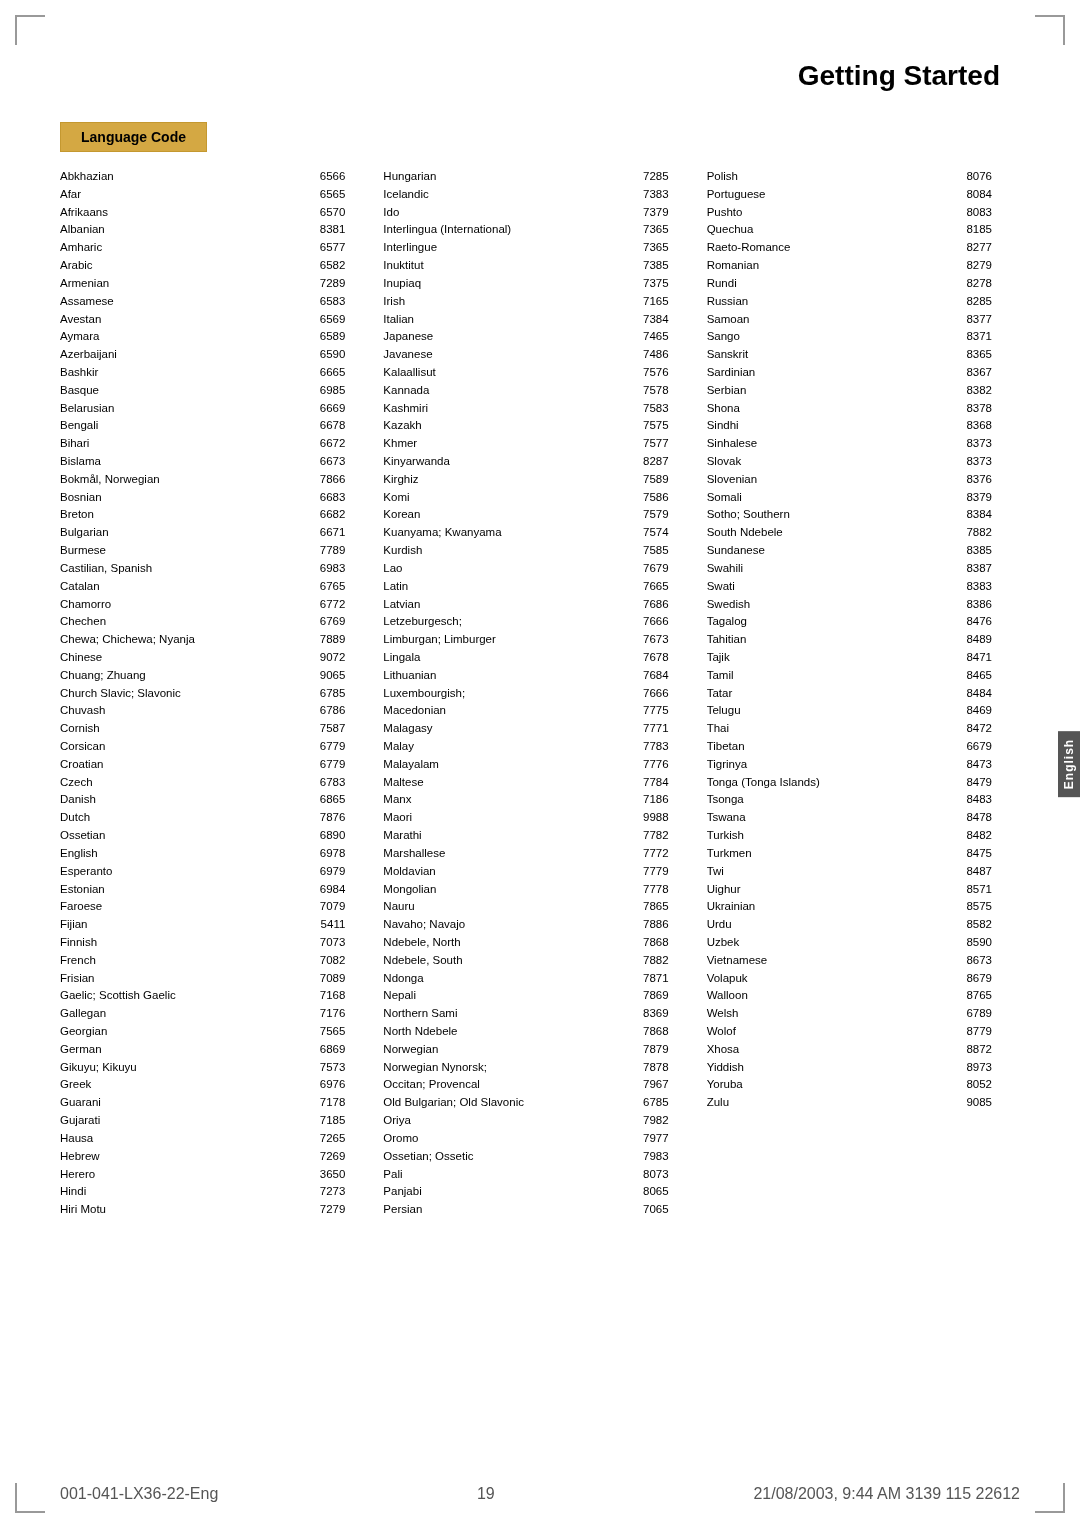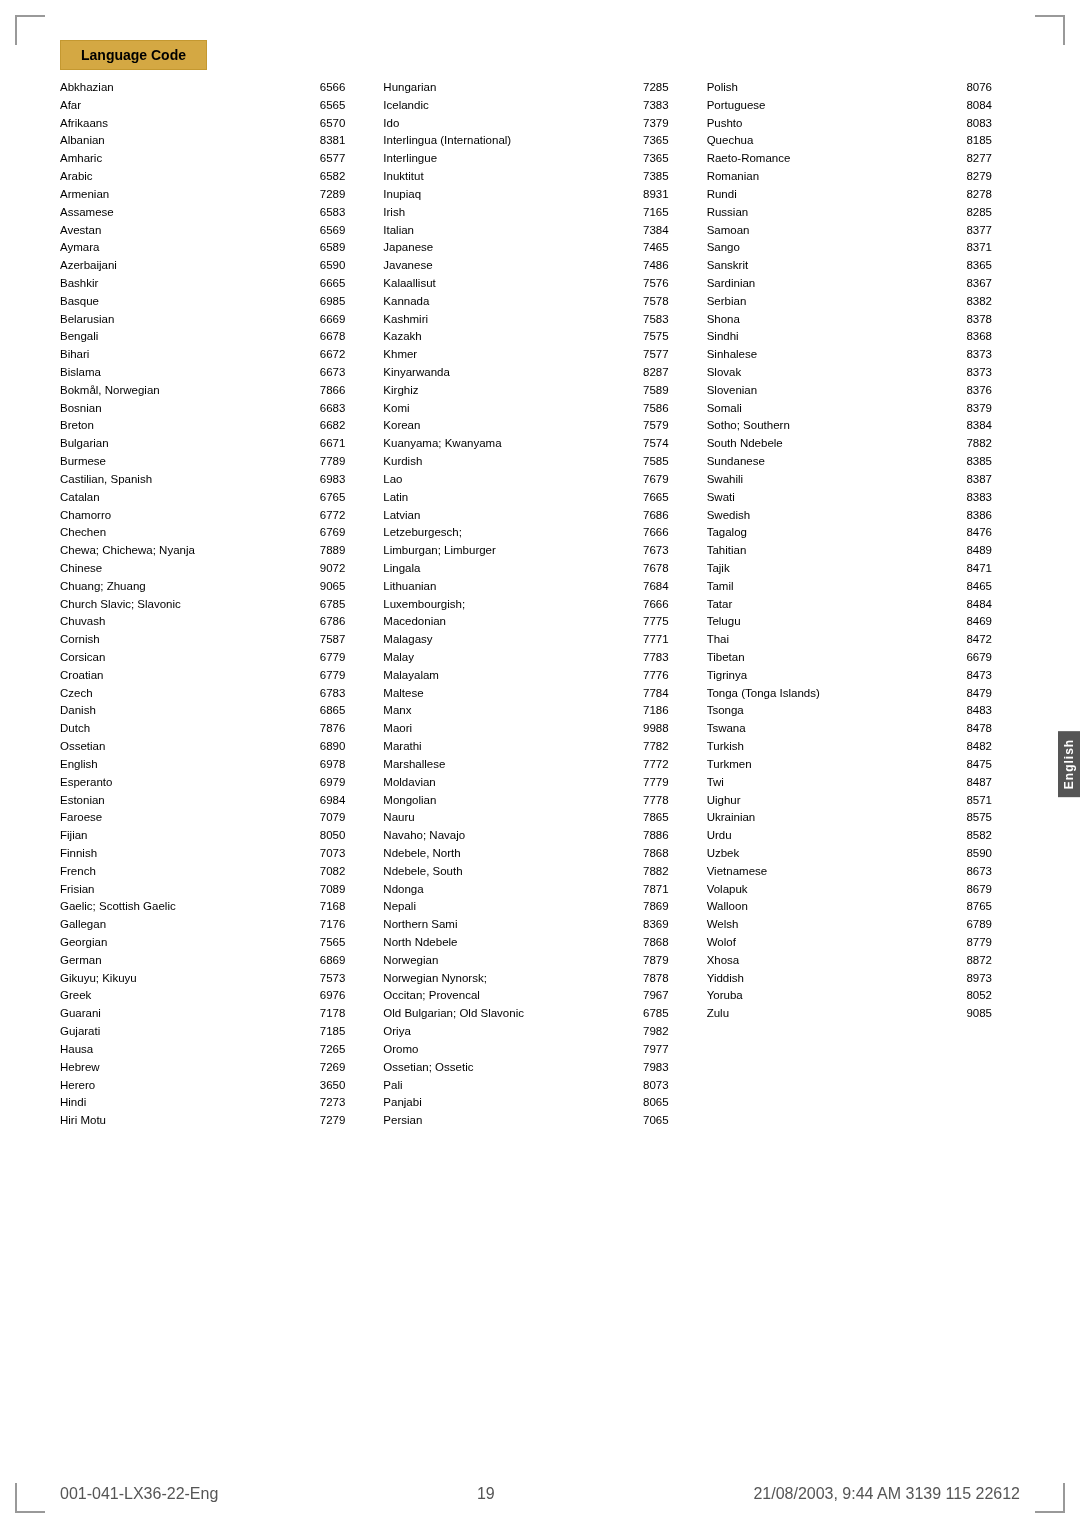--- a/index.html
+++ b/index.html
@@ -55,21 +55,21 @@
       padding-right: 20px;
       padding-top: 20px;
     }
 
     .section-header {
       background: #d4a843;
       display: inline-block;
       padding: 6px 20px;
       font-size: 14px;
       font-weight: bold;
-      margin-bottom: 9px;
+      margin-bottom: 16px;
       border: 1px solid #c49830;
     }
 
     .language-table {
       display: grid;
       grid-template-columns: repeat(3, 1fr);
       gap: 10px;
       font-size: 11.5px;
       line-height: 1.55;
     }
@@ -113,20 +113,21 @@
 <body>
 
 <div class="page-container">
   <div class="corner-tl"></div>
   <div class="corner-tr"></div>
   <div class="corner-bl"></div>
   <div class="corner-br"></div>
 
   <div class="side-tab">English</div>
 
+  <div class="page-title">Getting Started</div>
 
   <div class="section-header">Language Code</div>
 
   <div class="language-table">
     <div class="col" id="col0">
         <div class="lang-entry">
           <span class="lang-name">Abkhazian</span>
           <span class="lang-code">6566</span>
         </div>
         <div class="lang-entry">
@@ -288,21 +289,21 @@
         <div class="lang-entry">
           <span class="lang-name">Estonian</span>
           <span class="lang-code">6984</span>
         </div>
         <div class="lang-entry">
           <span class="lang-name">Faroese</span>
           <span class="lang-code">7079</span>
         </div>
         <div class="lang-entry">
           <span class="lang-name">Fijian</span>
-          <span class="lang-code">8050</span>
+          <span class="lang-code">5411</span>
         </div>
         <div class="lang-entry">
           <span class="lang-name">Finnish</span>
           <span class="lang-code">7073</span>
         </div>
         <div class="lang-entry">
           <span class="lang-name">French</span>
           <span class="lang-code">7082</span>
         </div>
         <div class="lang-entry">
@@ -382,21 +383,21 @@
         <div class="lang-entry">
           <span class="lang-name">Interlingue</span>
           <span class="lang-code">7365</span>
         </div>
         <div class="lang-entry">
           <span class="lang-name">Inuktitut</span>
           <span class="lang-code">7385</span>
         </div>
         <div class="lang-entry">
           <span class="lang-name">Inupiaq</span>
-          <span class="lang-code">8931</span>
+          <span class="lang-code">7375</span>
         </div>
         <div class="lang-entry">
           <span class="lang-name">Irish</span>
           <span class="lang-code">7165</span>
         </div>
         <div class="lang-entry">
           <span class="lang-name">Italian</span>
           <span class="lang-code">7384</span>
         </div>
         <div class="lang-entry">

